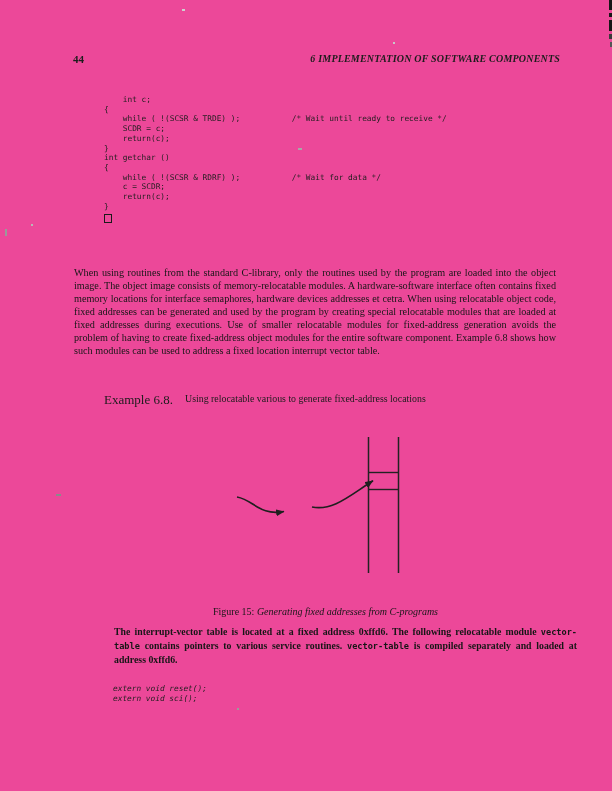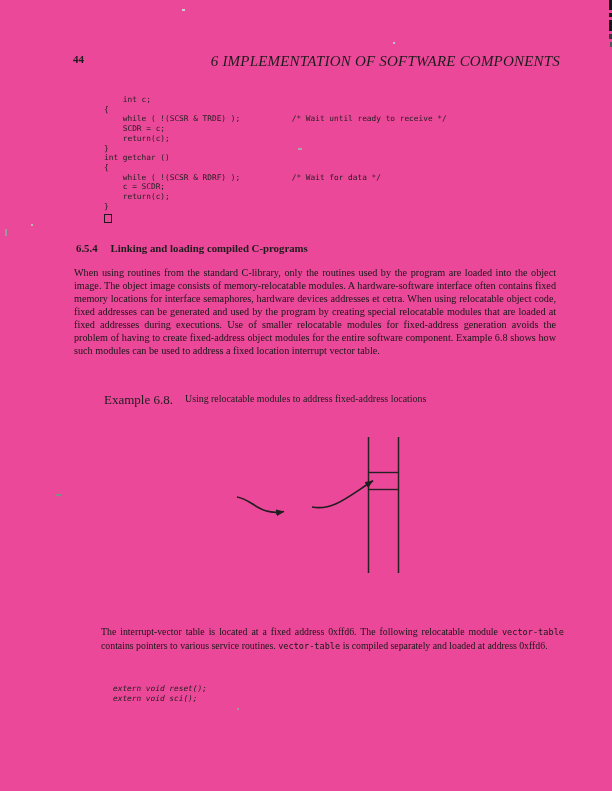--- a/index.html
+++ b/index.html
@@ -4,21 +4,21 @@
 <style>
   html,body{margin:0;padding:0;background:#e8e8e8;}
   #page{
     position:relative;width:612px;height:791px;background:#ec4899;
     overflow:hidden;font-family:"Liberation Serif",serif;color:#1c1c1c;
     margin:0 auto;
   }
   .abs{position:absolute;}
   
   .pagenum{left:73px;top:53px;font-size:11px;font-weight:bold;}
-  .runhead{right:52px;top:53px;font-size:15px;font-style:italic;font-weight:normal;letter-spacing:.2px;}
+  .runhead{right:52px;top:53px;font-size:10px;font-style:italic;font-weight:bold;letter-spacing:.2px;}
   
   pre.code{
     margin:11px;font-family:"DejaVu Sans Mono","Liberation Mono",monospace;
     font-size:7.8px;line-height:9.7px;color:#1e1e1e;white-space:pre;
   }
   .code-top{left:93px;top:84px;}
   .code-bottom{left:102px;top:673px;font-style:italic;}
   
   .eoe{left:104px;top:214px;width:6px;height:7px;border:1.2px solid #1a1a1a;}
   
@@ -33,22 +33,22 @@
   .ex-label{left:104px;top:392px;font-size:13px;font-weight:normal;}
   .ex-caption{left:185px;top:392.5px;font-size:9.9px;}
   
   .diagram{left:0;top:420px;width:612px;height:180px;}
   .dsvg{left:0;top:0;width:612px;height:180px;}
   
   .figcap{left:83px;top:606px;width:485px;text-align:center;font-size:10px;color:#171717;}
   .figcap .ital{font-style:italic;}
   
   .expar{
-    left:101px;top:625px;width:463px;font-size:9.8px;line-height:13.2px;
-    text-align:justify;color:#161616;
+    left:114px;top:625px;width:463px;font-size:9.8px;line-height:13.2px;
+    text-align:justify;color:#161616;font-weight:bold;
   }
   .expar .mono{font-family:"DejaVu Sans Mono","Liberation Mono",monospace;font-size:8.6px;}
   
   .art{background:#161616;}
 </style>
 </head>
 <body>
 
 <div id="page">
 
@@ -63,28 +63,25 @@
 }
 int getchar ()
 {
     while ( !(SCSR &amp; RDRF) );           /* Wait for data */
     c = SCDR;
     return(c);
 }</pre>
 
   <div class="abs eoe"></div>
 
-  <div class="abs heading">
-    <span class="num">6.5.4</span><span>Linking and loading compiled C-programs</span>
-  </div>
 
   <div class="abs bodypar">When using routines from the standard C-library, only the routines used by the program are loaded into the object image.  The object image consists of memory-relocatable modules.  A hardware-software interface often contains fixed memory locations for interface semaphores, hardware devices addresses et cetra.  When using relocatable object code, fixed addresses can be generated and used by the program by creating special relocatable modules that are loaded at fixed addresses during executions.  Use of smaller relocatable modules for fixed-address generation avoids the problem of having to create fixed-address object modules for the entire software component.  Example 6.8 shows how such modules can be used to address a fixed location interrupt vector table.</div>
 
   <div class="abs ex-label">Example 6.8.</div>
-  <div class="abs ex-caption">Using relocatable modules to address fixed-address locations</div>
+  <div class="abs ex-caption">Using relocatable various to generate fixed-address locations</div>
 
   <div class="abs diagram">
 
     <svg class="abs dsvg" viewBox="0 0 612 180" xmlns="http://www.w3.org/2000/svg">
       <defs>
         <marker id="ah" markerUnits="userSpaceOnUse" markerWidth="9" markerHeight="8" refX="8" refY="3.5" orient="auto">
           <path d="M0,0 L8.5,3.5 L0,7 z" fill="#1f1f1f"></path>
         </marker>
       </defs>
 
@@ -92,20 +89,23 @@
       <line x1="398.5" y1="17" x2="398.5" y2="153" stroke="#222" stroke-width="1.5"></line>
       <line x1="368" y1="52.5" x2="399" y2="52.5" stroke="#222" stroke-width="1.4"></line>
       <line x1="368" y1="69.5" x2="399" y2="69.5" stroke="#222" stroke-width="1.4"></line>
 
       <path d="M237,77 C254,80 259,96 284,91.5" fill="none" stroke="#1f1f1f" stroke-width="1.7" marker-end="url(#ah)"></path>
       <path d="M312,87 C333,91.5 351,74.5 373,60.8" fill="none" stroke="#1f1f1f" stroke-width="1.7" marker-end="url(#ah)"></path>
     </svg>
 
   </div>
 
+  <div class="abs figcap">
+    <span>Figure 15:</span><span class="ital"> Generating fixed addresses from C-programs</span>
+  </div>
 
   <div class="abs expar">
     <span>The interrupt-vector table is located at a fixed address 0xffd6.  The following relocatable module </span><span class="mono">vector-table</span><span> contains pointers to various service routines. </span><span class="mono">vector-table</span><span> is compiled separately and loaded at address 0xffd6.</span>
   </div>
 
   <pre class="abs code code-bottom">extern void reset();
 extern void sci();</pre>
 
   <div class="abs art" style="left:609px;top:0;width:3px;height:10px;"></div>
   <div class="abs art" style="left:609px;top:13px;width:3px;height:4px;"></div>

